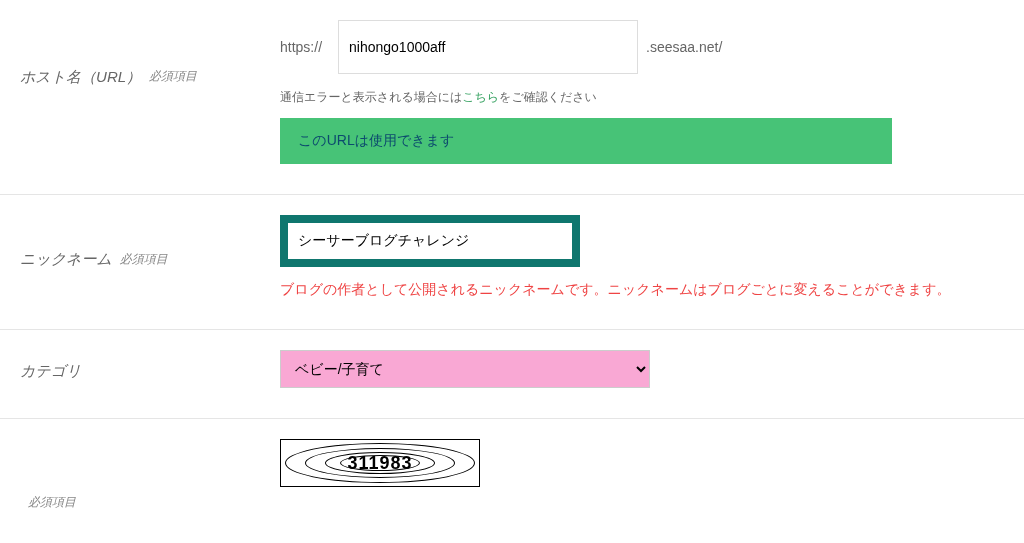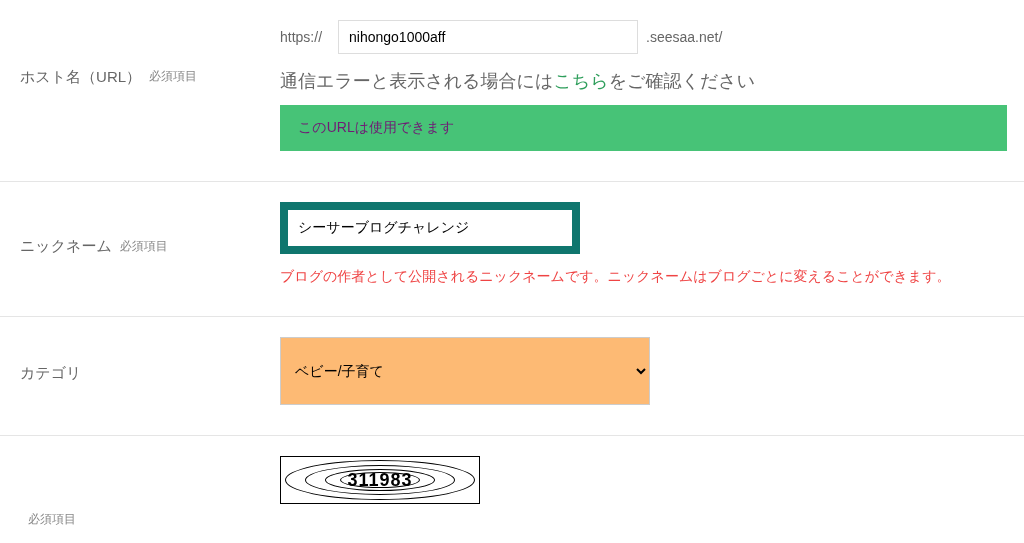--- a/index.html
+++ b/index.html
@@ -1,35 +1,35 @@
 <!DOCTYPE html>
 <html><head>
   <meta charset="utf-8">
   <style>
     * { box-sizing: border-box; margin: 0; padding: 0; }
     body { font-family: "Hiragino Sans", "Meiryo", sans-serif; font-size: 14px; color: #555; background: #fff; }
     .container { width: 1024px; }
     .form-row { display: flex; border-bottom: 1px solid #e5e5e5; padding: 20px 0 30px 20px; }
     .form-row.no-border { border-bottom: none; }
-    .label-col { width: 260px; flex-shrink: 0; display: flex; align-items: center; padding-top: 5px; color: #666; }
+    .label-col { width: 260px; flex-shrink: 0; display: flex; align-items: center; padding-top: 5px; color: #666; font-style: italic; }
     .label-text { font-size: 15px; }
     .required { font-size: 12px; margin-left: 8px; color: #888; }
     .input-col { flex: 1; padding-right: 20px; }
     .url-line { display: flex; align-items: center; margin-bottom: 15px; }
     .url-prefix, .url-suffix { color: #666; font-size: 14px; }
     .url-prefix { margin-right: 16px; }
     .url-suffix { margin-left: 8px; }
-    .text-input { border: 1px solid #ddd; padding: 8px 10px; font-size: 14px; }
+    .text-input { border: 1px solid #ddd; padding: 18px 10px; font-size: 14px; }
     .url-input { width: 300px; }
-    .hint-line { color: #666; font-size: 18px; margin-bottom: 12px; }
+    .hint-line { color: #666; font-size: 12px; margin-bottom: 12px; }
     .hint-link { color: #2e9e5b; text-decoration: none; }
-    .success-bar { background: #47c377; color: #701a75; padding: 14px 18px; width: 727px; font-size: 14px; }
+    .success-bar { background: #47c377; color: #0c4a6e; padding: 14px 18px; width: 612px; font-size: 14px; }
     .nickname-input { width: 300px; border: 8px solid #0f766e; outline: none; padding: 10px; font-size: 14px; }
     .nickname-hint { margin-top: 14px; color: #ef4444; font-size: 14px; }
-    .select-input { width: 370px; border: 1px solid #ccc; padding: 24px 10px; font-size: 14px; background: #fdba74; }
+    .select-input { width: 370px; border: 1px solid #ccc; padding: 9px 10px; font-size: 14px; background: #f9a8d4; }
     .captcha-wrap { display: flex; flex-direction: column; }
     .captcha-img { width: 200px; height: 48px; border: 1px solid #000; display: flex; align-items: center; justify-content: center; position: relative; overflow: hidden; background: #fff; margin-bottom: 12px; }
     .captcha-oval { position: absolute; border: 1px solid #000; border-radius: 50%; }
     .o1 { width: 190px; height: 40px; }
     .o2 { width: 150px; height: 30px; }
     .o3 { width: 110px; height: 22px; }
     .o4 { width: 80px; height: 16px; }
     .captcha-text { position: relative; font-weight: bold; font-size: 18px; color: #000; letter-spacing: 1px; }
     .captcha-input-row { display: flex; align-items: center; }
     .captcha-input { width: 200px; margin-right: 10px; }

